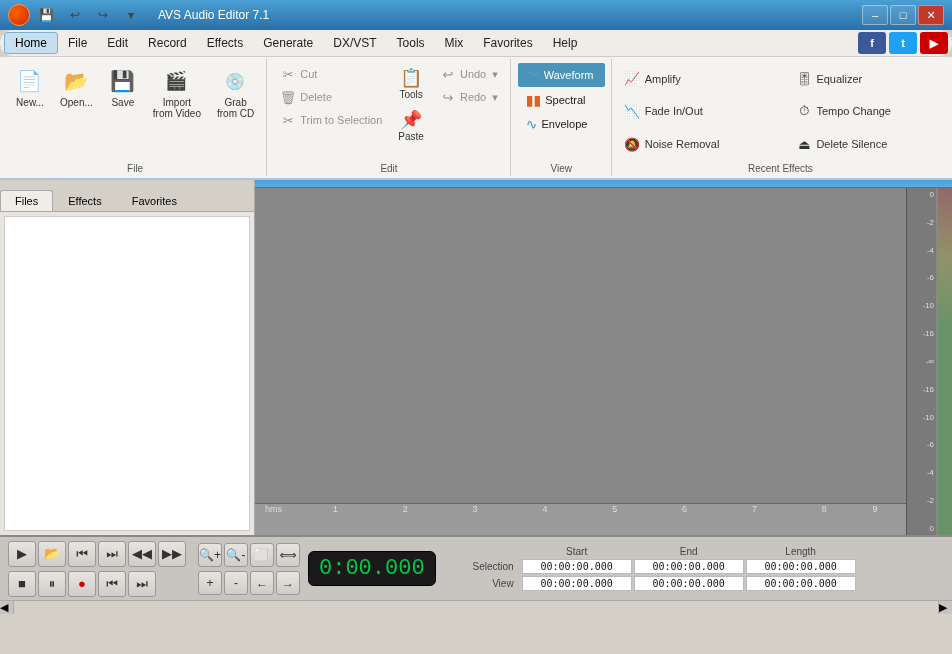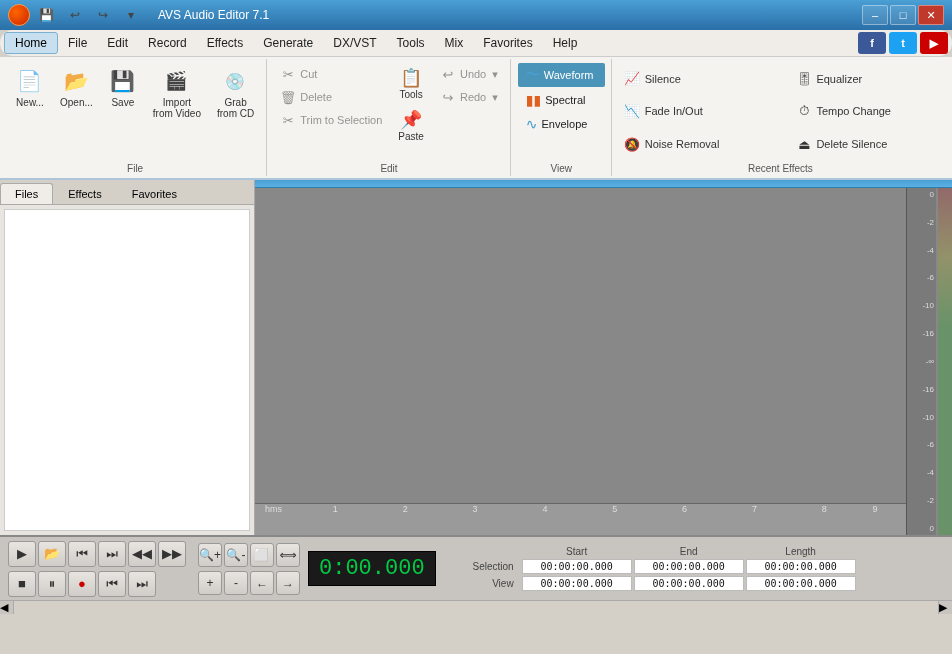--- a/index.html
+++ b/index.html
@@ -164,21 +164,21 @@
       background: #d4d0c8;
       border-bottom: 1px solid #aaa;
     }
     .panel-tab {
       padding: 4px 14px;
       font-size: 11px;
       cursor: pointer;
       border: 1px solid transparent;
       border-bottom: none;
       border-radius: 3px 3px 0 0;
-      margin-top: 3px;
+      margin-top: 10px;
     }
     .panel-tab.active { background: #f0ede8; border-color: #aaa; border-bottom-color: #f0ede8; }
     .panel-content {
       flex: 1;
       background: white;
       margin: 4px;
       border: 1px solid #ccc;
     }
 
     
@@ -257,21 +257,21 @@
     }
     .transport-group {
       display: flex; gap: 2px;
     }
     .time-display {
       background: #1a1a1a;
       color: #00cc44;
       font-family: 'Courier New', monospace;
       font-size: 22px;
       padding: 4px 10px;
-      border-radius: 0;
+      border-radius: 6px;
       border: 1px solid #000;
       min-width: 120px;
       text-align: center;
     }
     .zoom-btn {
       width: 24px; height: 24px;
       background: linear-gradient(to bottom, #e8e5e0, #d0cdc8);
       border: 1px solid #999;
       border-radius: 3px;
       display: flex; align-items: center; justify-content: center;
@@ -439,21 +439,21 @@
         <span>Envelope</span>
       </div>
     </div>
     <div class="ribbon-group-label">View</div>
   </div>
 
   <div class="ribbon-group" style="flex:1;">
     <div style="display:grid; grid-template-columns:1fr 1fr; gap:1px 20px; padding-bottom:14px; flex:1;">
       <div class="ribbon-btn-small">
         <span class="s-icon">📈</span>
-        <span>Silence</span>
+        <span>Amplify</span>
       </div>
       <div class="ribbon-btn-small">
         <span class="s-icon">🎚</span>
         <span>Equalizer</span>
       </div>
       <div class="ribbon-btn-small">
         <span class="s-icon">📉</span>
         <span>Fade In/Out</span>
       </div>
       <div class="ribbon-btn-small">

